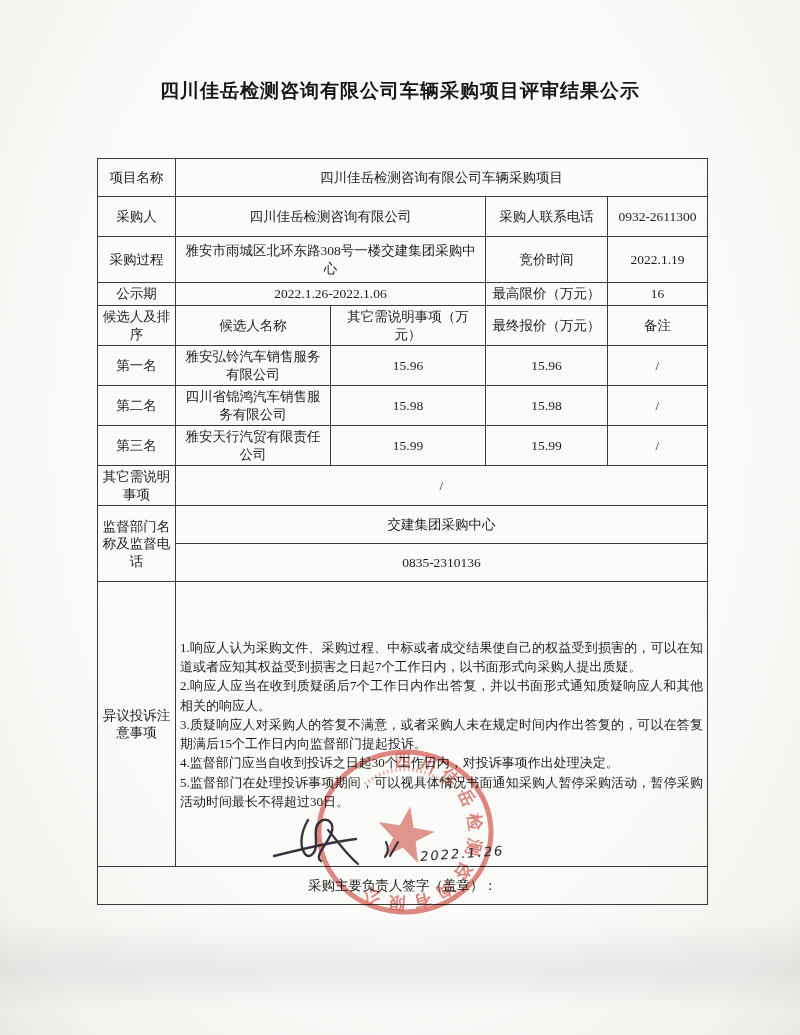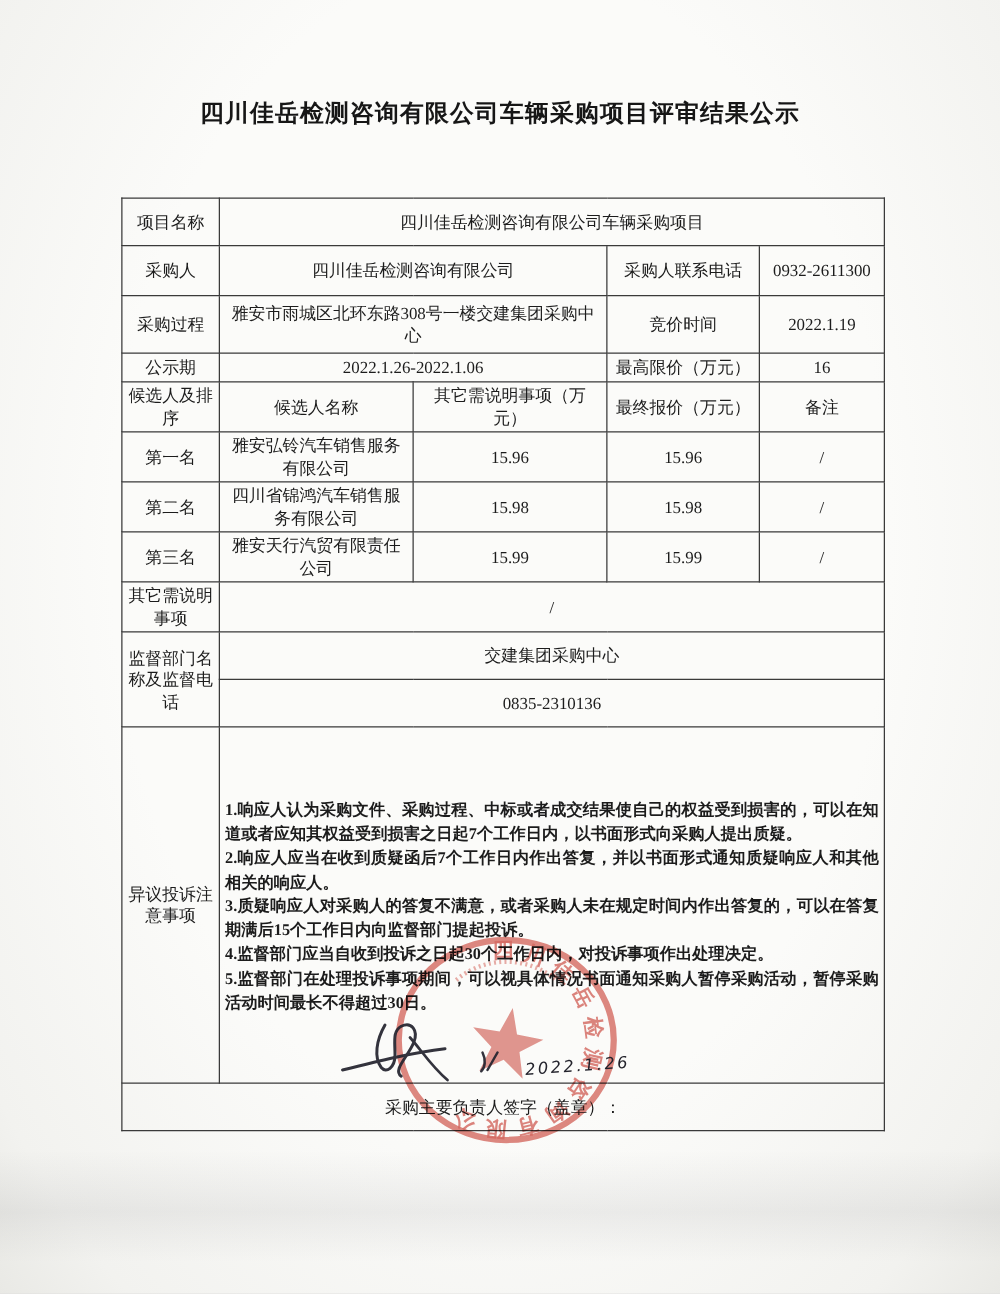--- a/index.html
+++ b/index.html
@@ -21,21 +21,21 @@
   table.doc{
     position:absolute;left:97px;top:136px;width:610px;
     border-collapse:collapse;table-layout:fixed;
     font-size:13.5px;color:#1c1c1c;margin-top:22px;
   }
   table.doc td{
     border:1.5px solid #3a3a3a;text-align:center;vertical-align:middle;
     padding:2px 4px;line-height:1.3;overflow:hidden;
   }
   td.lbl{padding:2px 5px;}
-  td.notice-cell{text-align:left;vertical-align:middle;padding:10px 8px;font-weight:bold;}
+  td.notice-cell{text-align:left;vertical-align:middle;padding:10px 8px;}
   .notice-cell p{margin:0;font-size:13px;line-height:1.48;text-align:justify;}
   td.sign-cell{text-align:left;padding-left:8px;}
   .stamp{position:absolute;left:313px;top:746px;mix-blend-mode:multiply;opacity:0.82;}
   .signature{position:absolute;left:268px;top:810px;}
   .hand-date{
     position:absolute;left:420px;top:846px;
     font-family:"DejaVu Sans",sans-serif;font-style:italic;font-size:13px;
     letter-spacing:2px;color:#23232c;transform:rotate(-4deg);
   }
 </style>

